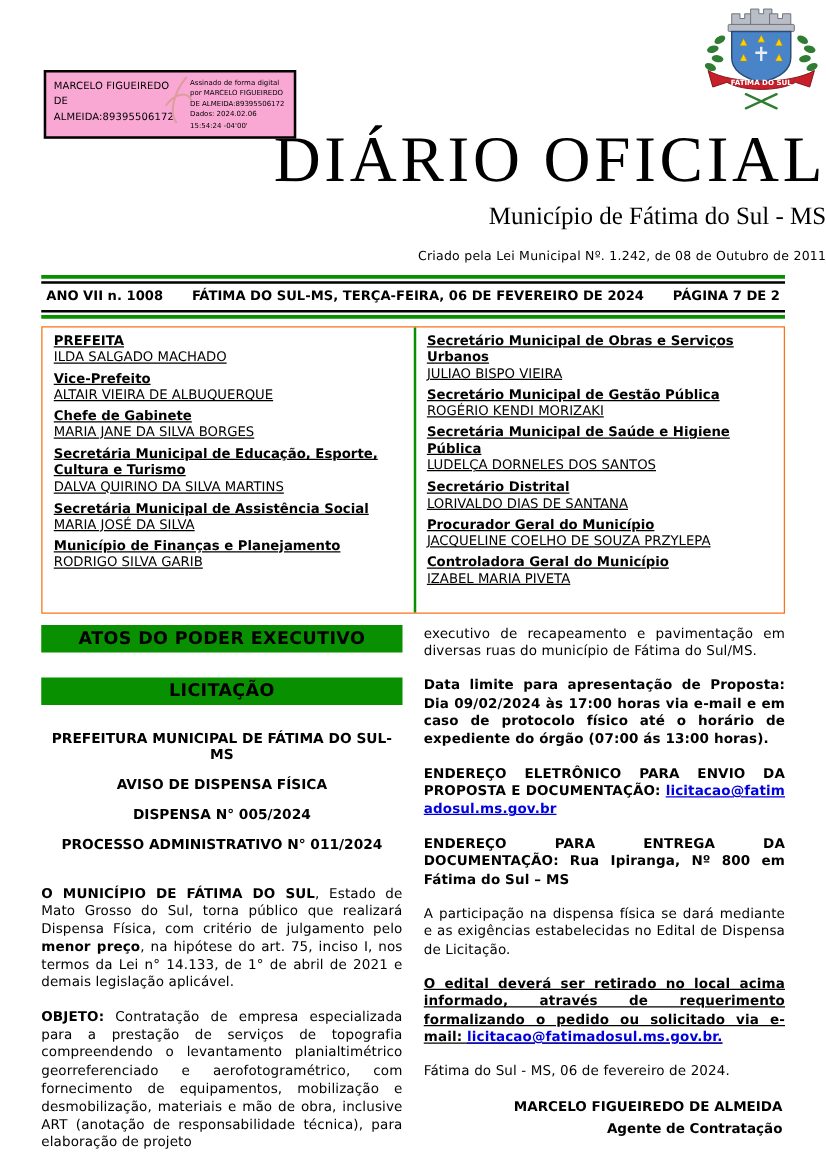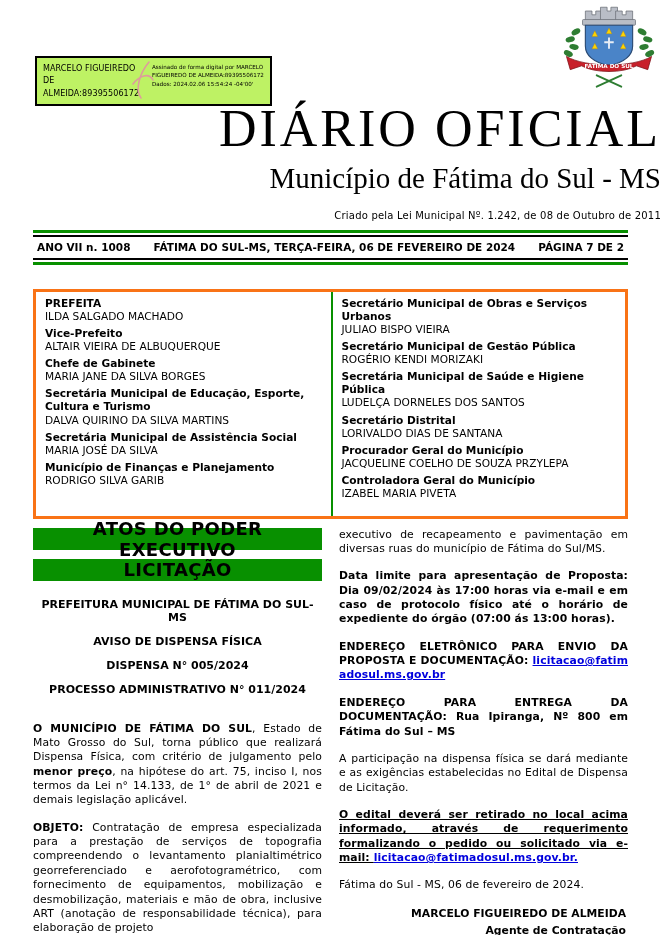--- a/index.html
+++ b/index.html
@@ -1,56 +1,56 @@
 <!DOCTYPE html>
 <html><head>
 <meta charset="utf-8">
 <style>
   * { margin:0; padding:0; box-sizing:border-box; }
   html,body { background:#ffffff; }
   body { width:661px; height:935px; font-family:"DejaVu Sans", sans-serif; color:#000; }
   .page { position:relative; width:661px; height:935px; overflow:hidden; background:#fff; }
 
   
-  .sig-box { position:absolute; left:35px; top:56px; width:237px; min-height:45px;
-             border:2px solid #000; background:#bef264; display:flex; gap:7px; padding:5px 5px 4px 6px; }
+  .sig-box { position:absolute; left:35px; top:56px; width:202px; min-height:45px;
+             border:2px solid #000; background:#f9a8d4; display:flex; gap:7px; padding:5px 5px 4px 6px; }
   .sig-main { width:102px; font-size:8px; line-height:1.55; letter-spacing:0.1px; }
   .sig-details { flex:1; font-size:5.6px; line-height:1.5; position:relative; z-index:1; }
   .sig-squiggle { position:absolute; left:92px; top:2px; z-index:0; }
 
   
   .header { text-align:right; }
   .crest { display:inline-block; }
 
   
   .title { font-family:"Liberation Serif","DejaVu Serif",serif; font-size:52px; letter-spacing:3px; line-height:1.05; margin-top:6px; }
-  .subtitle { font-family:"Liberation Serif","DejaVu Serif",serif; font-size:29px; margin-top:5px; }
+  .subtitle { font-family:"Liberation Serif","DejaVu Serif",serif; font-size:20px; margin-top:5px; }
   .law-line { font-size:10px; margin-top:15px; letter-spacing:0.2px; }
 
   
   .mast { margin:9px 33px 0; }
   .rule-green { height:3px; background:#089000; }
   .rule-black { height:2px; background:#000; }
   .mast .rule-black { margin-top:2px; }
   .mast-row { display:flex; justify-content:space-between; align-items:center; padding:4px 4px 3px; font-weight:bold; font-size:10.5px; }
   .mast-bottom .rule-green { margin-top:2px; }
 
   
-  .officials { margin:24px 33px 0; border:3px solid #f97316; display:flex; min-height:230px; }
+  .officials { margin:6px 33px 0; border:1px solid #f97316; display:flex; min-height:230px;text-decoration:underline; }
   .off-col { width:50%; padding:5px 9px 6px; font-size:10.6px; line-height:1.24; }
   .off-col.right { border-left:2px solid #089000; }
   .off-entry { margin-bottom:4px; }
   .off-title { font-weight:bold; }
 
   
   .main { margin:9px 33px 0; display:flex; gap:17px; }
   .col { width:289px; }
 
   .section-bar { height:22px; background:#089000; display:flex; align-items:center; justify-content:center;
-                 font-weight:bold; font-size:18px; letter-spacing:0.3px; color:#000; margin-bottom:9px;text-align:center; }
+                 font-weight:bold; font-size:14px; letter-spacing:0.3px; color:#000; margin-bottom:20px;text-align:center; }
 
   .notice-headers { margin-top:17px; text-align:center; font-weight:bold; font-size:11px; }
   .notice-headers div { margin-bottom:11px; }
   .notice-headers div:last-child { margin-bottom:26px; }
 
   p.body { font-size:10.8px; line-height:1.33; text-align:justify; margin-bottom:13px; letter-spacing:0.1px; }
   .bold { font-weight:bold; }
   .u { text-decoration:underline; }
   a.mail { color:#0000dd; font-weight:bold; text-decoration:underline; word-break:break-all; }
 

